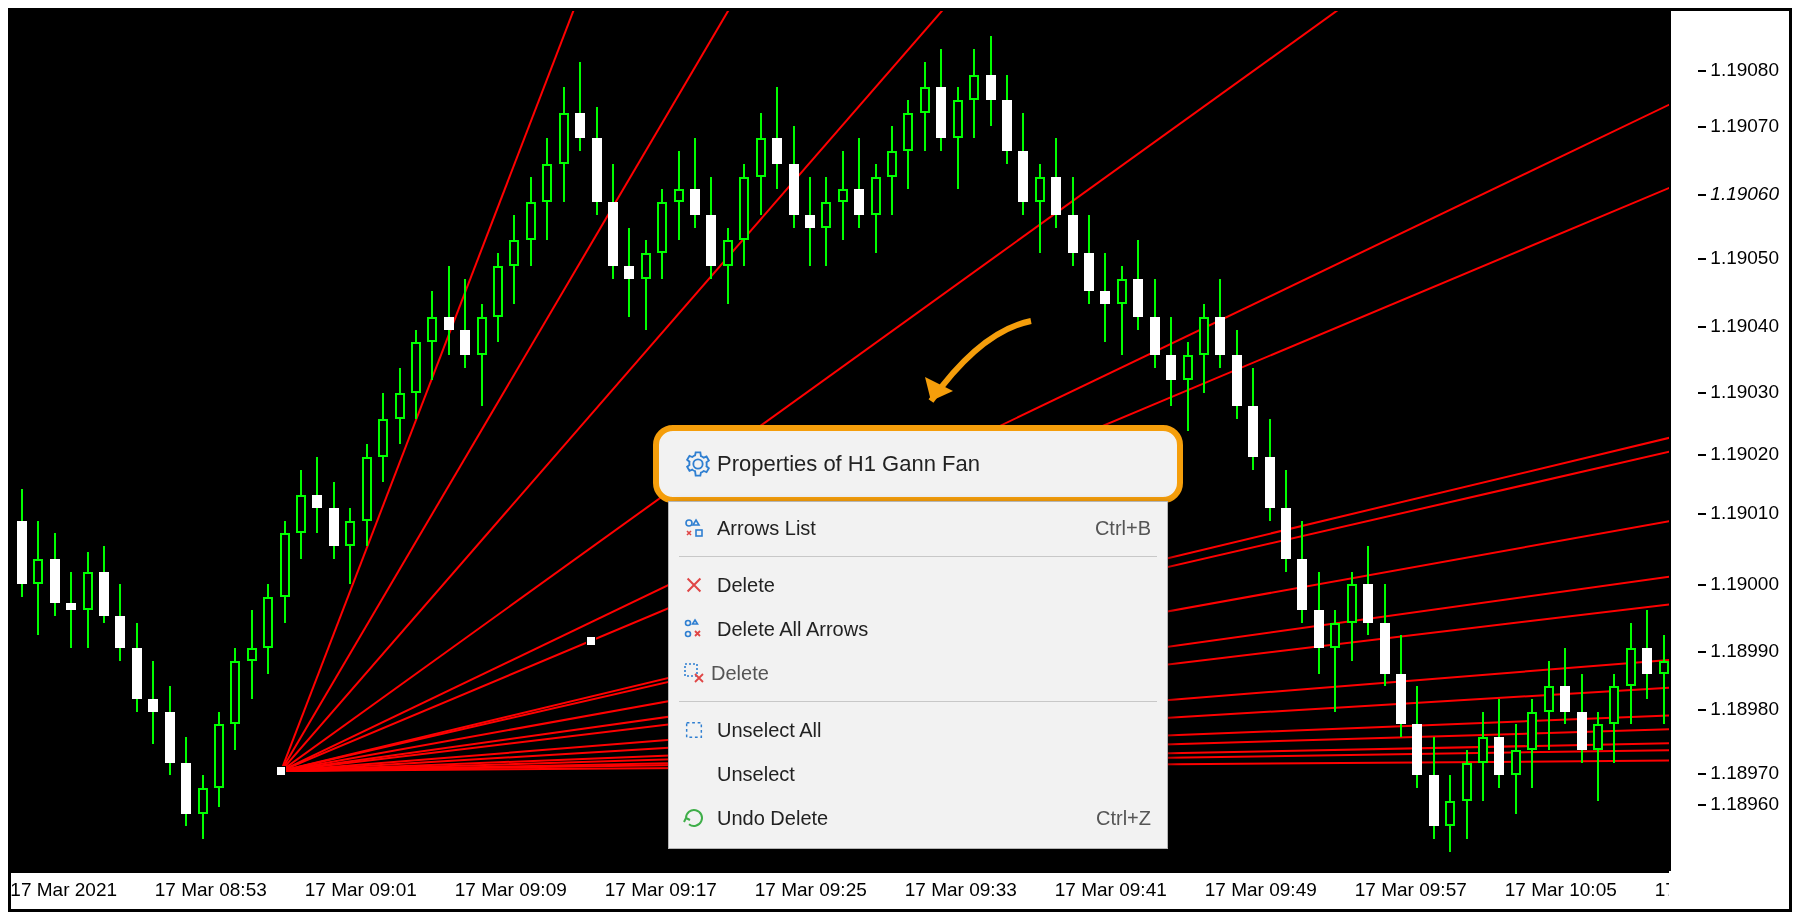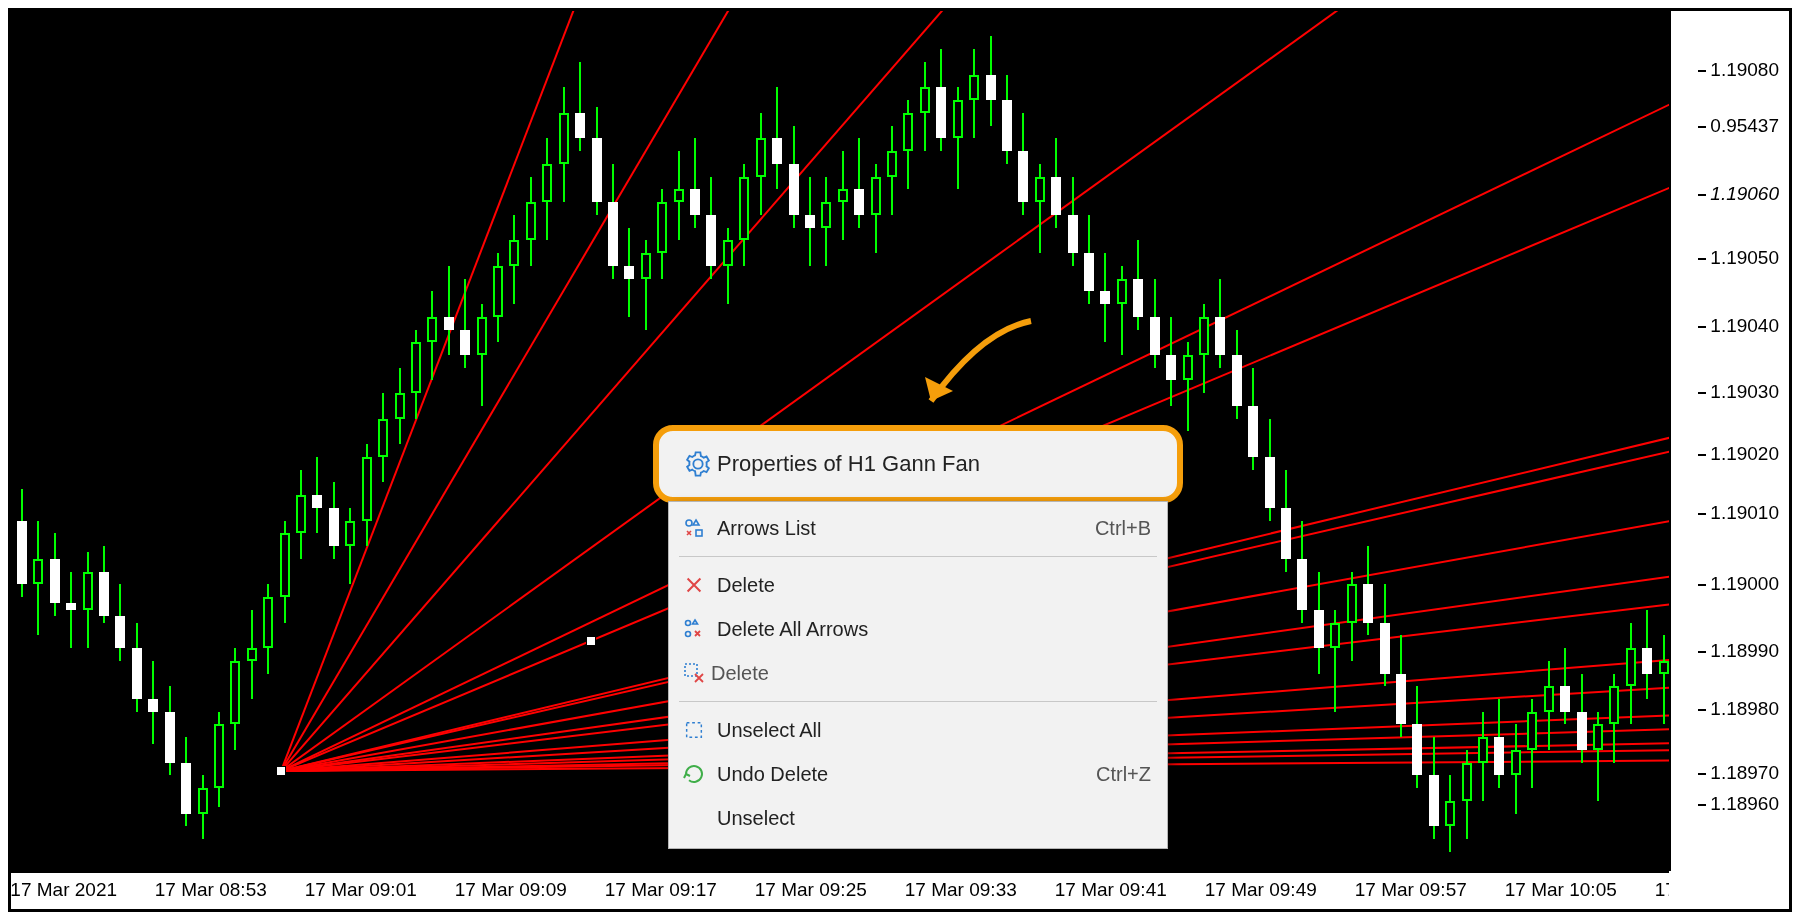--- a/index.html
+++ b/index.html
@@ -589,21 +589,21 @@
         <div class="body" style="top: 637.037px; height: 25.4815px;"></div>
       </div>
       <div class="candle up" style="left: 1647.58px;">
         <div class="wick" style="top: 624.296px; height: 89.1852px;"></div>
         <div class="body" style="top: 649.778px; height: 12.7407px;"></div>
       </div>
     </div>
 
   <div class="price-axis" id="priceAxis">
       <div class="price-tick" style="top: 59px;">1.19080</div>
-      <div class="price-tick" style="top: 115px;">0.95437</div>
+      <div class="price-tick" style="top: 115px;">1.19070</div>
       <div class="price-tick" style="top: 183px; font-style: italic;">1.19060</div>
       <div class="price-tick" style="top: 247px;">1.19050</div>
       <div class="price-tick" style="top: 315px;">1.19040</div>
       <div class="price-tick" style="top: 381px;">1.19030</div>
       <div class="price-tick" style="top: 443px;">1.19020</div>
       <div class="price-tick" style="top: 502px;">1.19010</div>
       <div class="price-tick" style="top: 573px; text-align: right;">1.19000</div>
       <div class="price-tick" style="top: 640px;">1.18990</div>
       <div class="price-tick" style="top: 698px;">1.18980</div>
       <div class="price-tick" style="top: 762px;">1.18970</div>
@@ -687,29 +687,29 @@
     <div class="menu-item">
       <span class="menu-icon">
         <svg width="22" height="22" viewBox="0 0 24 24">
             <rect x="4" y="4" width="16" height="16" fill="none" stroke="#2f7fd1" stroke-width="1.6" stroke-dasharray="3 3"></rect>
           </svg>
       </span>
       <span class="menu-label">Unselect All</span>
     </div>
 
     <div class="menu-item">
+      <span class="menu-icon"></span>
+      <span class="menu-label">Unselect</span>
+    </div>
+
+    <div class="menu-item">
       <span class="menu-icon">
         <svg width="24" height="24" viewBox="0 0 24 24">
             <path d="M4 12a8 8 0 1 1 3 6.2M4 12l-2 4M4 12l4 2" fill="none" stroke="#3fae49" stroke-width="2"></path>
           </svg>
       </span>
       <span class="menu-label">Undo Delete</span>
       <span class="menu-shortcut">Ctrl+Z</span>
     </div>
 
-    <div class="menu-item">
-      <span class="menu-icon"></span>
-      <span class="menu-label">Unselect</span>
-    </div>
-
   </div>
 
 </div>
 
 </body></html>

